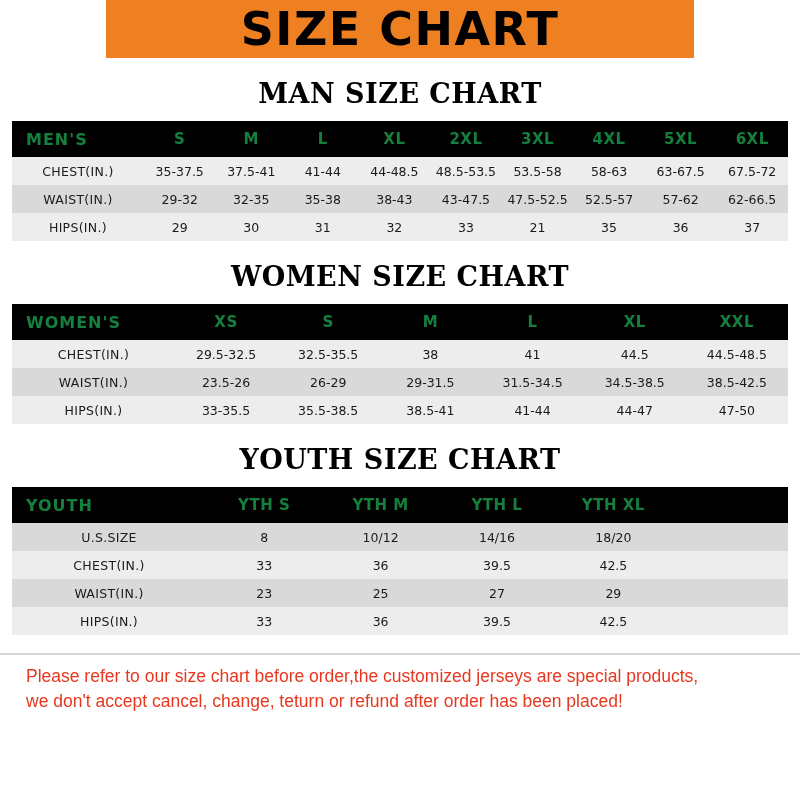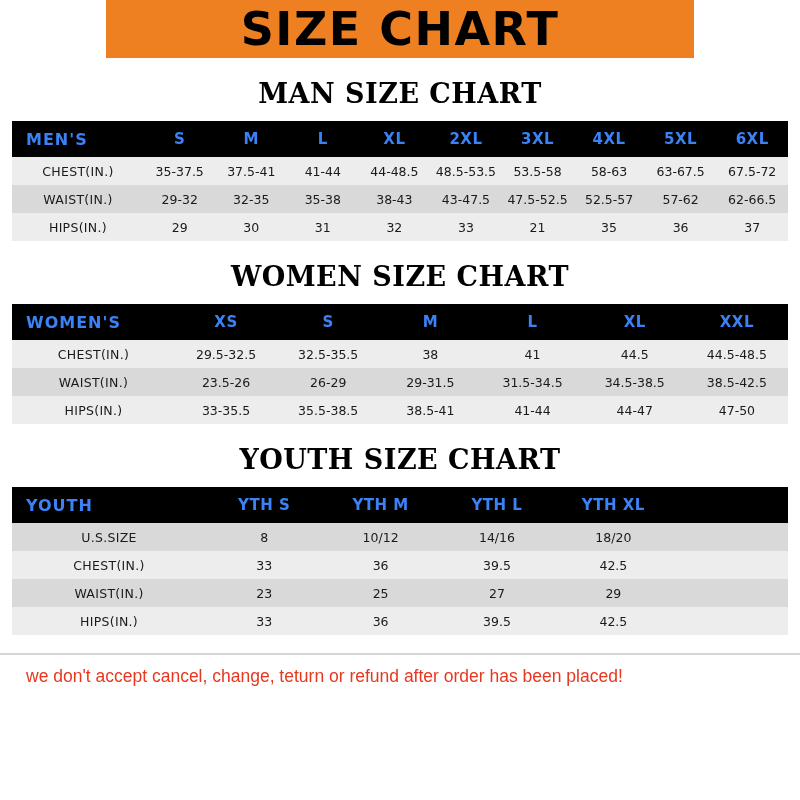--- a/index.html
+++ b/index.html
@@ -76,21 +76,21 @@
     text-align: center;
     font-family: "DejaVu Sans", sans-serif;
     font-size: 12.5px;
     color: #1a1a1a;
     height: 26px;
     vertical-align: middle;
     white-space: nowrap;
   }
   thead td {
     background: #000000;
-    color: #3b82f6;
+    color: #15803d;
     font-weight: bold;
     font-size: 15px;
     height: 34px;
     letter-spacing: 0.5px;
   }
   thead td.rowhead {
     text-align: left;
     padding-left: 14px;
     font-size: 16px;
     letter-spacing: 1px;
@@ -306,16 +306,17 @@
           <td>36</td>
           <td>39.5</td>
           <td>42.5</td>
           <td></td>
         </tr>
       </tbody>
     </table>
   </div>
 
   <div class="footer">
+    <p>Please refer to our size chart before order,the customized jerseys are special products,</p>
     <p>we don't accept cancel, change, teturn or refund after order has been placed!</p>
   </div>
 
 </div>
 
 </body></html>

